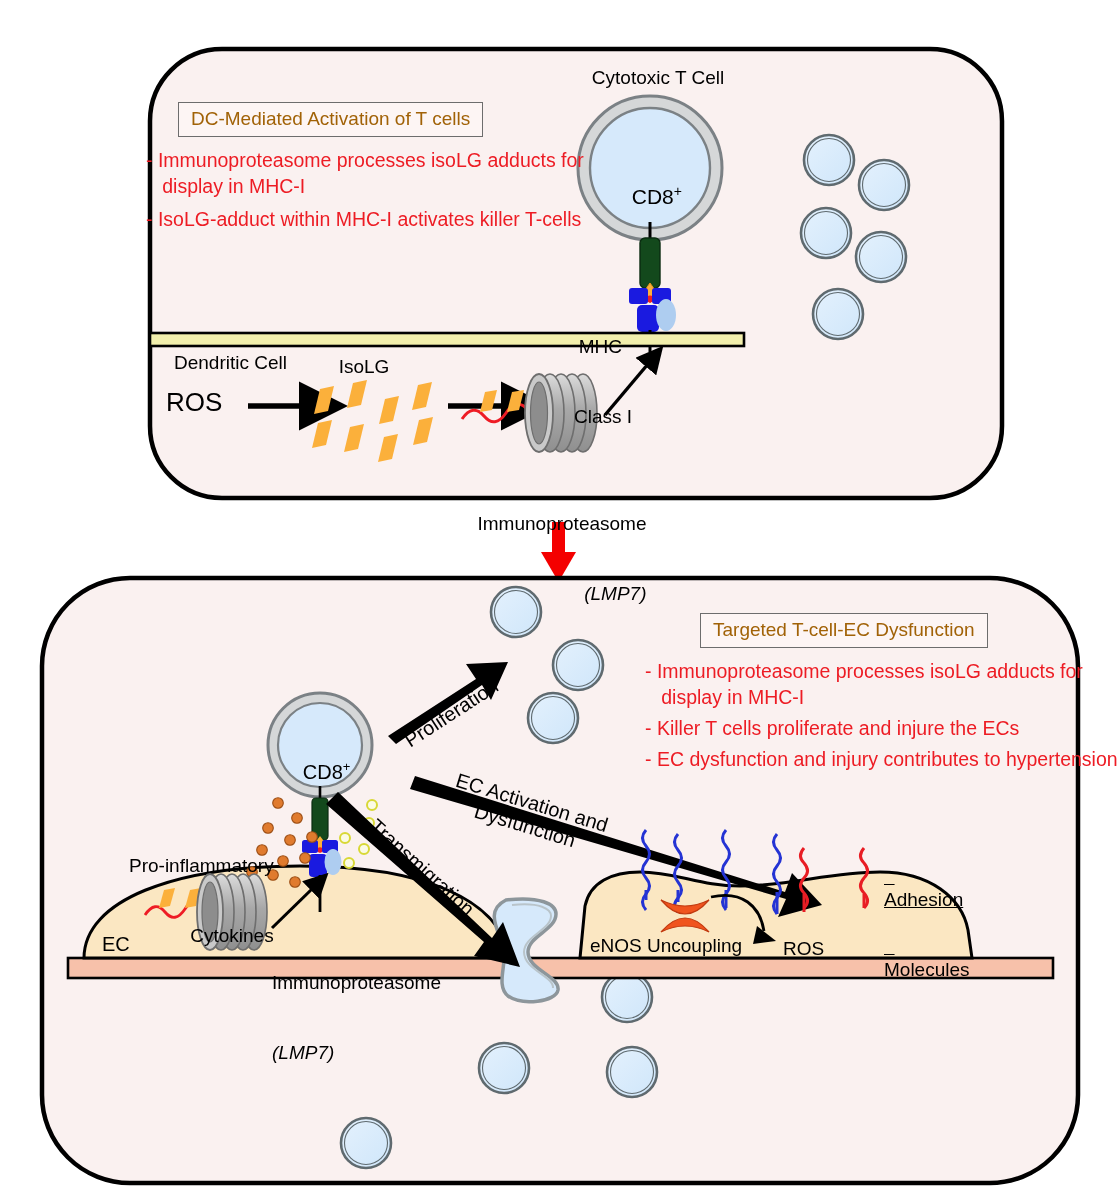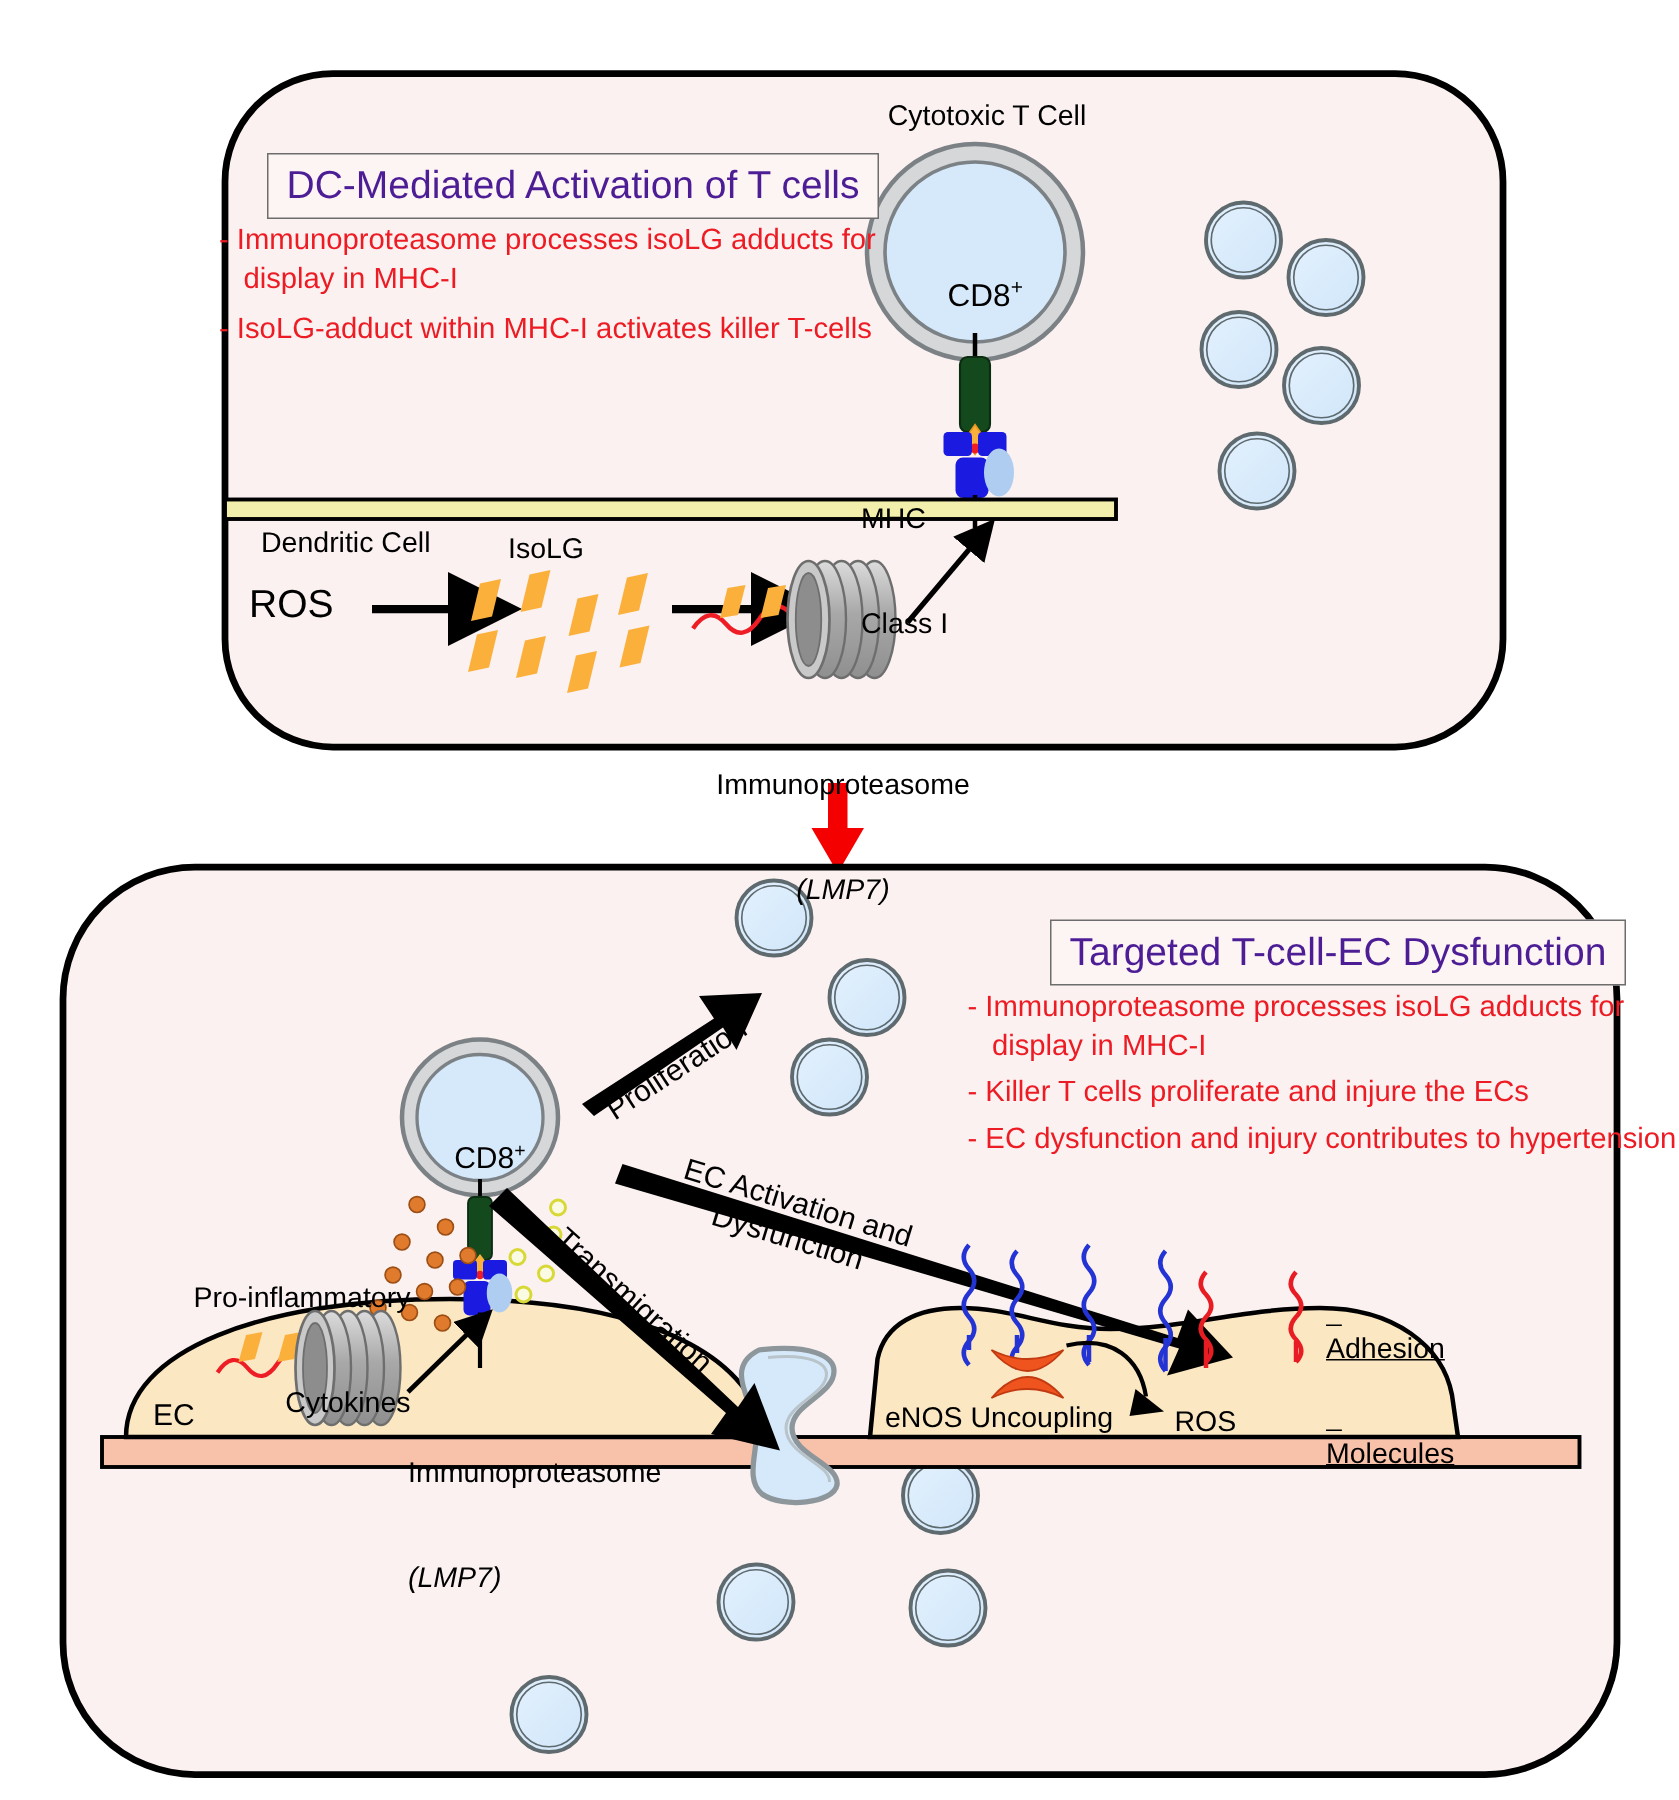--- a/index.html
+++ b/index.html
@@ -3,24 +3,24 @@
 <meta charset="utf-8">
 <title>Immunoproteasome Diagram</title>
 <style>
   html,body{margin:0;padding:0;background:#ffffff;}
   body{width:1119px;height:1200px;position:relative;overflow:hidden;
        font-family:"Liberation Sans","DejaVu Sans",sans-serif;}
   .stage{position:absolute;left:0;top:0;width:1119px;height:1200px;}
   svg.layer{position:absolute;left:0;top:0;width:1119px;height:1200px;overflow:visible;}
   .txt{position:absolute;white-space:pre;line-height:1.22;}
   .blk{color:#000;}
-  .ctr{text-align:center;transform:translateX(-50%);}
+  .ctr{text-align:right;transform:translateX(-50%);}
   .callout{position:absolute;border:1.5px solid #6d6d6d;background:#fdf5f4;
            padding:5px 12px 6px 12px;}
-  .callout span{color:#4c1d95;font-size:26px;white-space:nowrap;}
+  .callout span{color:#a16207;font-size:19px;white-space:nowrap;}
   .bullets{position:absolute;color:#ed1c24;font-size:19.5px;line-height:1.33;}
   .bullets div{white-space:pre;}
   .italic{font-style:italic;}
   .rot{transform-origin:0 0;white-space:nowrap;}
 </style>
 </head>
 <body>
 
 <div class="stage">
 
@@ -302,21 +302,21 @@
   <div>- IsoLG-adduct within MHC-I activates killer T-cells</div>
 </div>
 
 <div class="txt blk ctr" style="left:658px;top:66px;font-size:19px;">Cytotoxic T Cell</div>
 
 <div class="txt blk ctr" style="left:651px;top:157px;font-size:21px;">
   <span>CD8</span><sup style="font-size:14px;">+</sup>
 </div>
 
 
-<div class="txt blk" style="left:574px;top:289px;font-size:19px;width:48px;">
+<div class="txt blk" style="left:574px;top:289px;font-size:19px;text-align:right;width:48px;">
   <div>MHC</div>
   <div>Class I</div>
 </div>
 
 <div class="txt blk" style="left:174px;top:351px;font-size:19px;">Dendritic Cell</div>
 
 <div class="txt blk ctr" style="left:364px;top:355px;font-size:19px;">IsoLG</div>
 
 <div class="txt blk" style="left:166px;top:387px;font-size:26px;">ROS</div>
 

